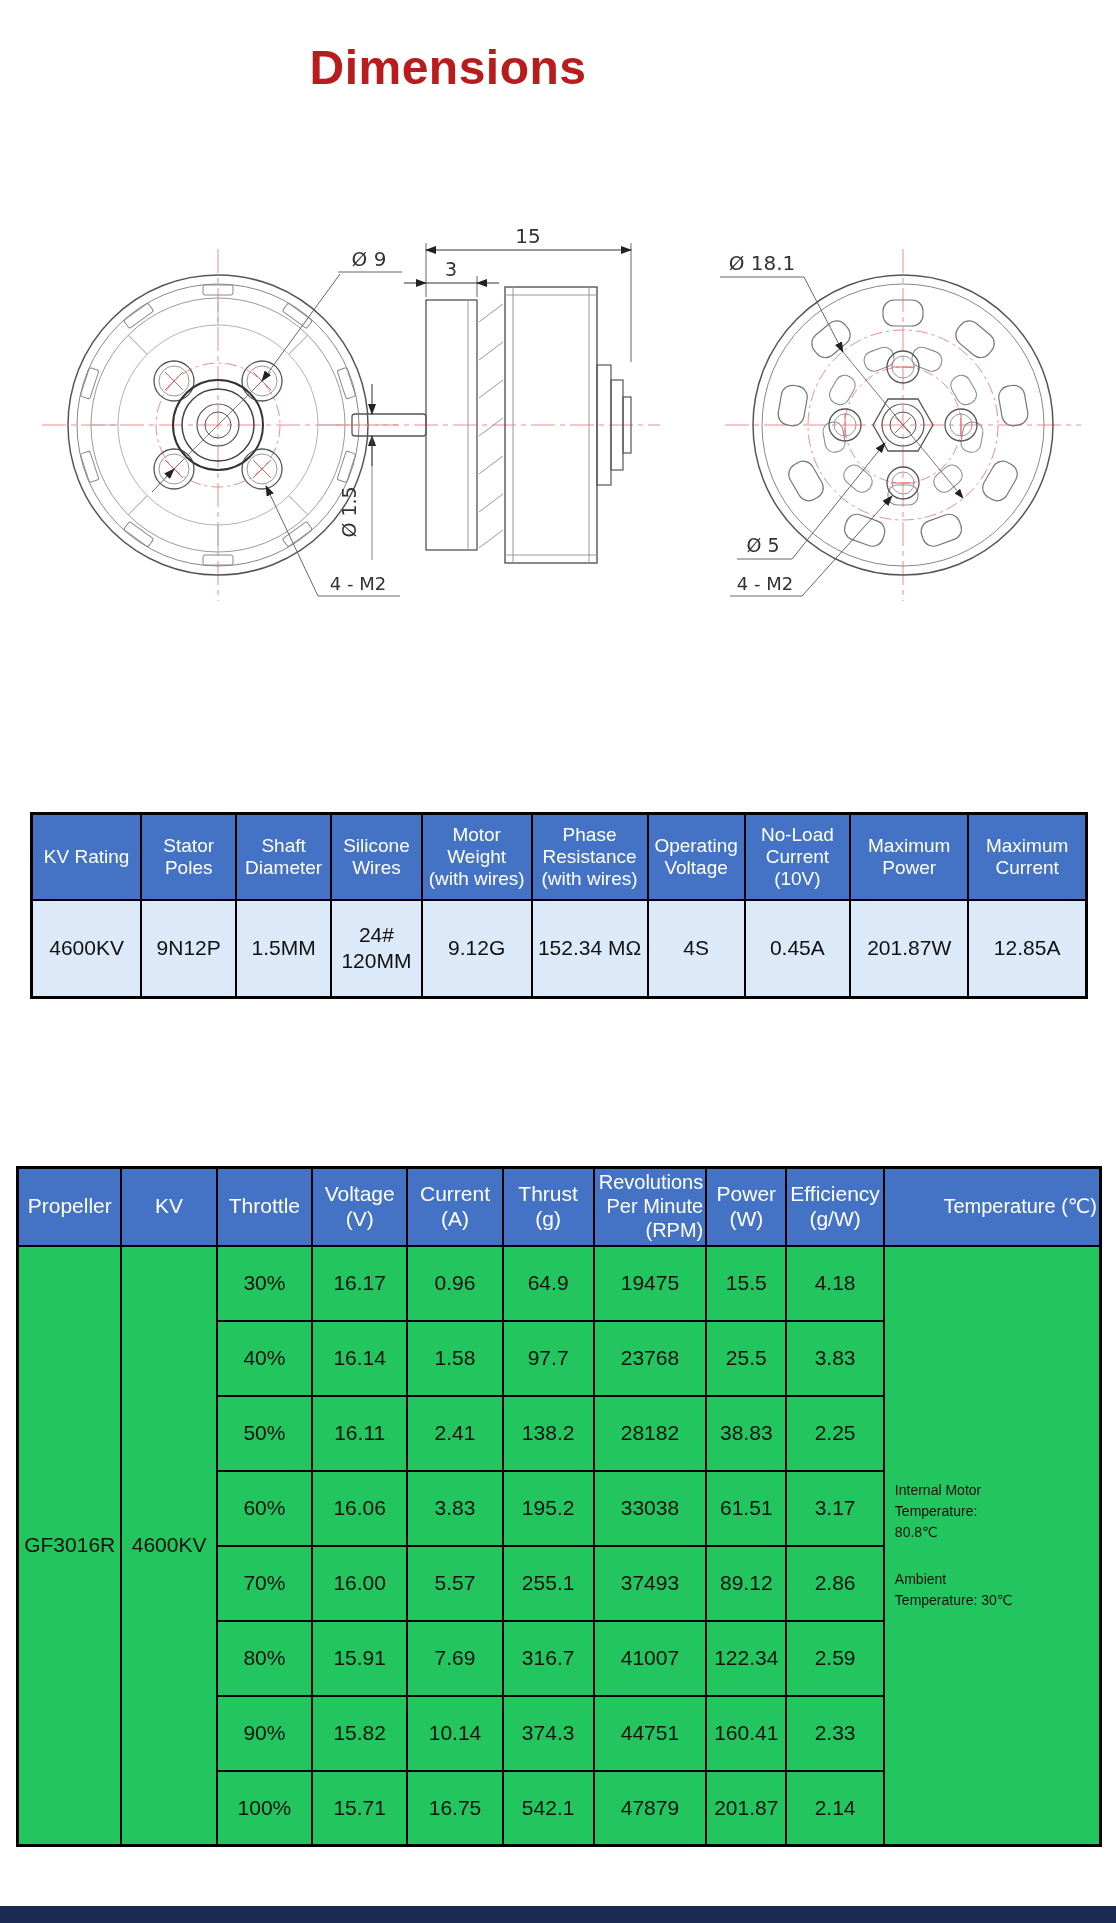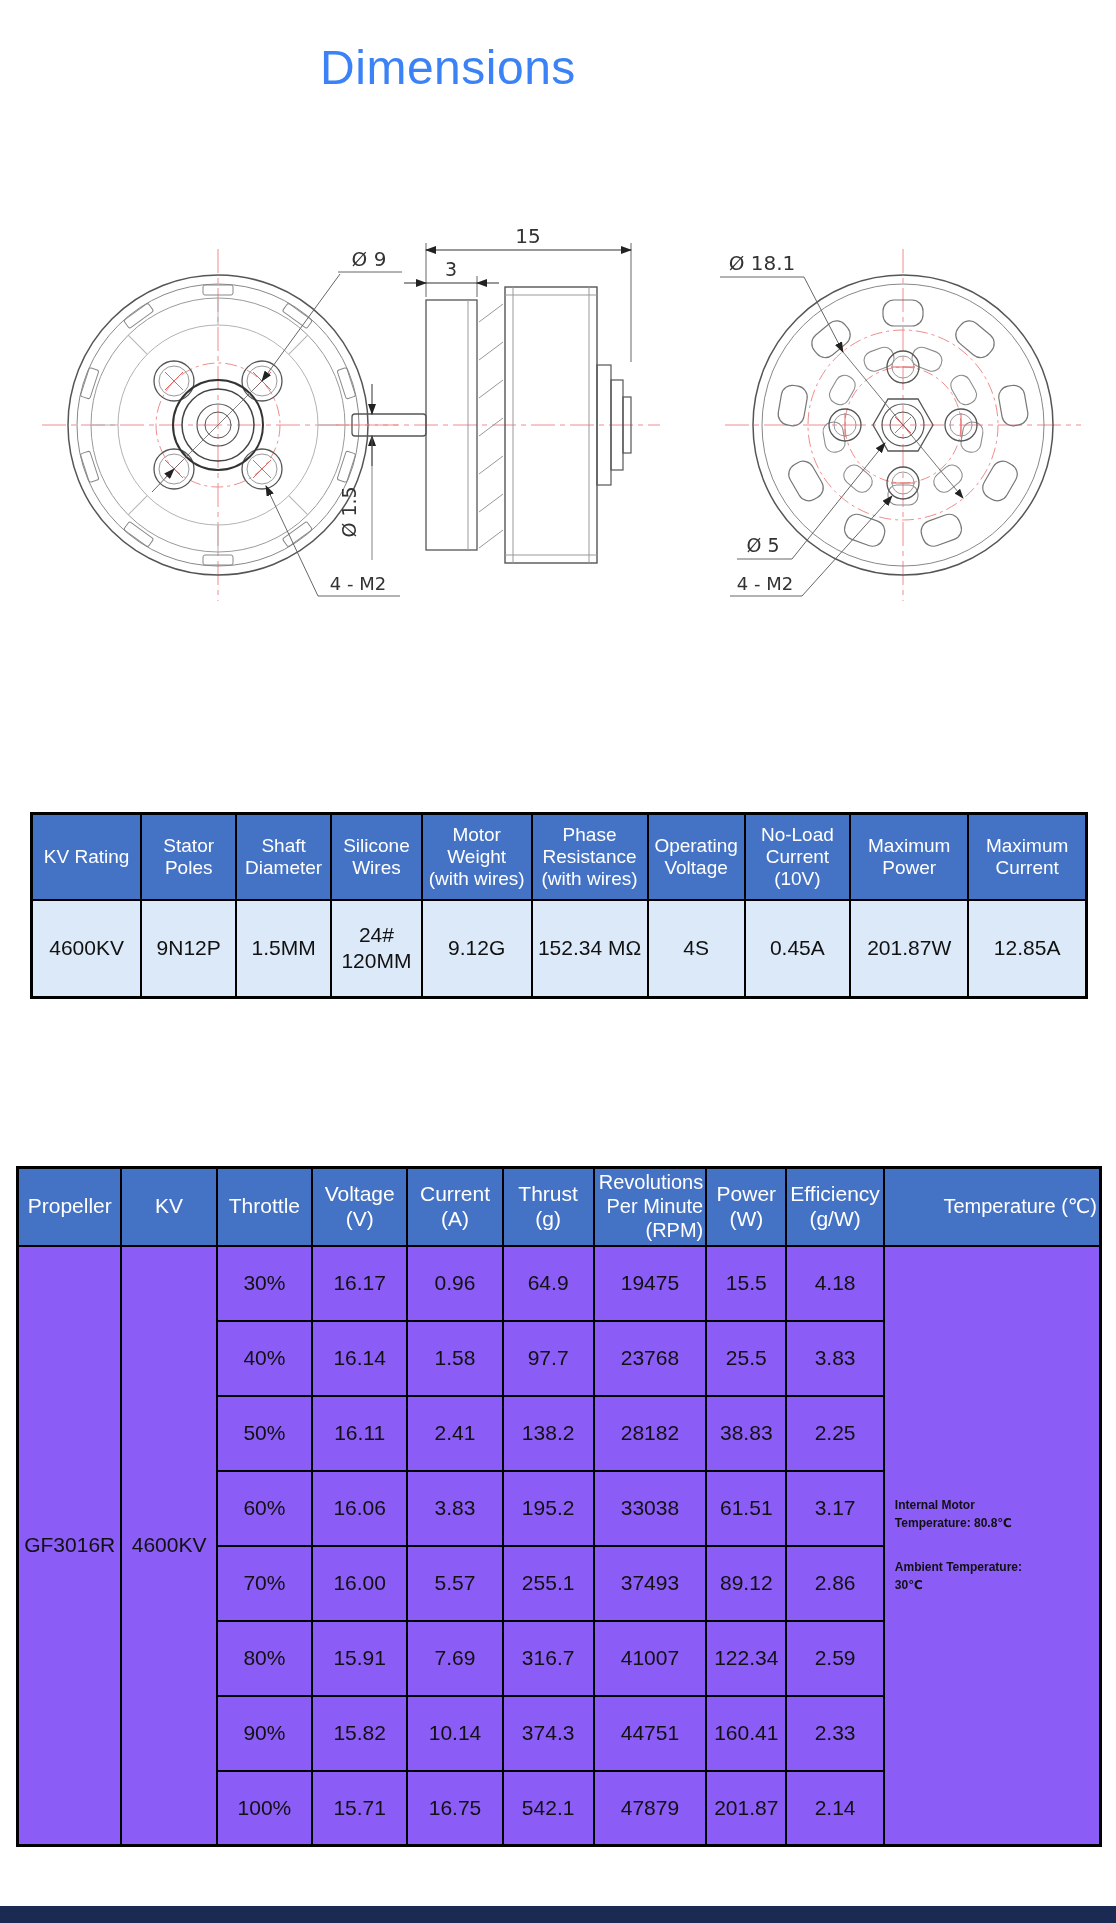--- a/index.html
+++ b/index.html
@@ -1,20 +1,20 @@
 <!DOCTYPE html>
 <html><head>
 <meta charset="utf-8">
 <style>
   * { margin:0; padding:0; box-sizing:border-box; }
   body { background:#ffffff; font-family:"Liberation Sans","DejaVu Sans",sans-serif; }
   .page { position:relative; width:1116px; height:1923px; background:#ffffff; overflow:hidden; }
 
   .big-title { position:absolute; left:0; width:896px; text-align:center;
-               font-size:48px; font-weight:400; color:#3b82f6; letter-spacing:0.5px; }
+               font-size:48px; font-weight:700; color:#b91c1c; letter-spacing:0.5px; }
   #title-dimensions { top:40px; }
   #title-basic { top:686px; }
   #title-test  { top:1066px; }
 
   svg text { font-family:"DejaVu Sans","Liberation Sans",sans-serif; fill:#333; }
 
   table { border-collapse:collapse; table-layout:fixed; }
   th, td { border:2px solid #000; text-align:center; vertical-align:middle; }
   table.spec { position:absolute; border:3px solid #000; }
 
@@ -23,23 +23,23 @@
   #basic-table th { background:#4472C4; color:#fff; font-weight:500;
                     font-size:19px; line-height:1.16; height:86px; padding:2px; }
   #basic-table td { background:#DCE9F8; color:#111; font-size:21px; height:98px;
                     line-height:1.25; padding:2px; }
 
   
   #test-table { top:1166px; left:16px; width:1086px; }
   #test-table th { background:#4472C4; color:#fff; font-weight:500;
                    font-size:21px; line-height:1.18; height:78px; padding:2px; }
   #test-table th.small { font-size:20px;text-align:right; }
-  #test-table td { background:#8b5cf6; color:#111; font-size:21px; height:75px; padding:2px; }
+  #test-table td { background:#22c55e; color:#111; font-size:21px; height:75px; padding:2px; }
   #test-table td.temp { text-align:left; vertical-align:middle; }
-  .temp-note { width:128px; margin-left:8px; font-size:12px; line-height:1.5; color:#111;font-weight:bold; }
+  .temp-note { width:128px; margin-left:8px; font-size:14px; line-height:1.5; color:#111; }
   .temp-note .blk + .blk { margin-top:26px; }
 
   .footer-bar { position:absolute; left:0; bottom:0; width:1116px; height:17px; background:#1B2A52; }
 </style>
 </head>
 <body>
 
 <div class="page">
 
   <div class="big-title" id="title-dimensions">Dimensions</div>

